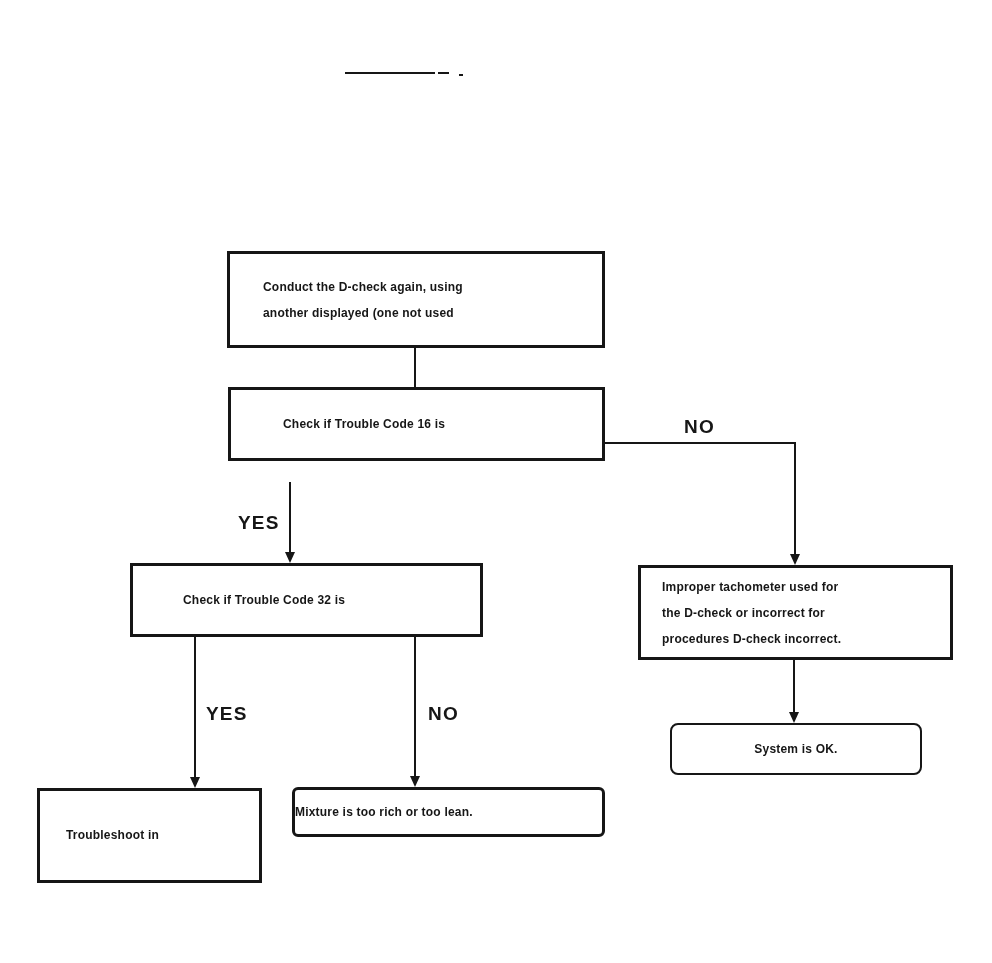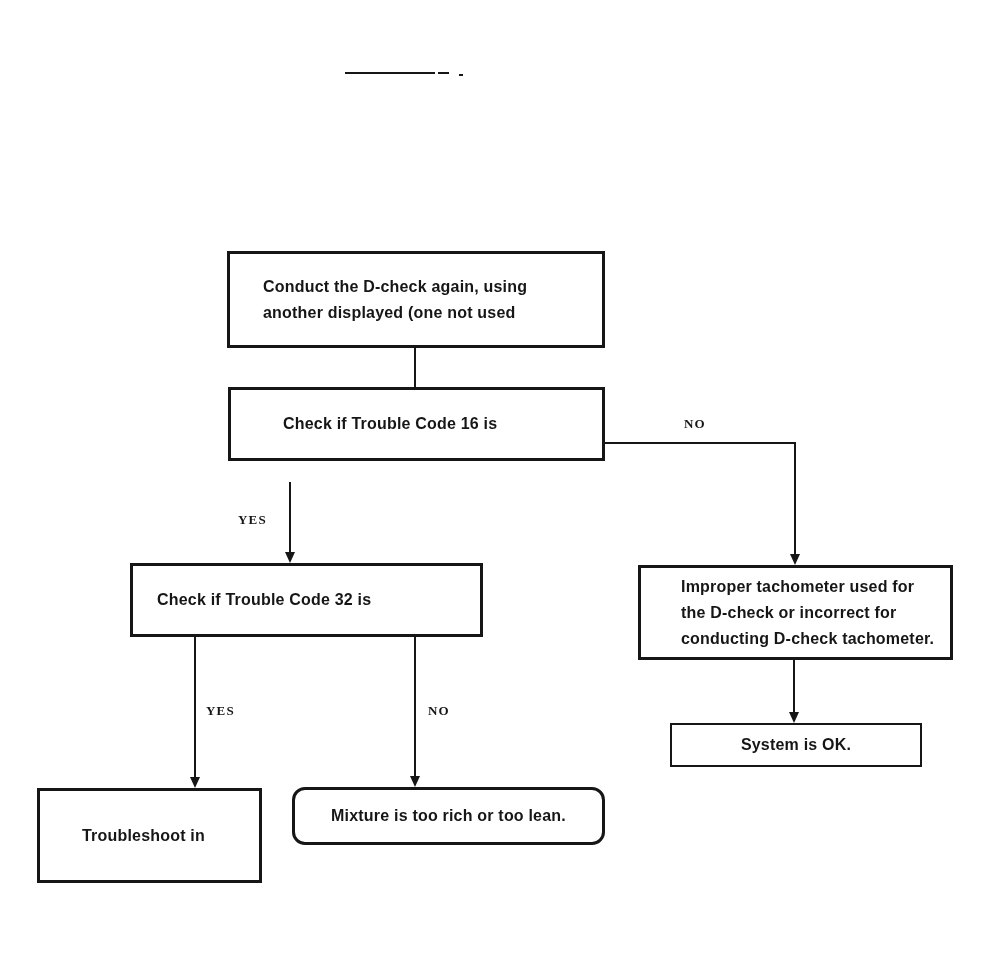--- a/index.html
+++ b/index.html
@@ -17,33 +17,33 @@
   }
   
   .node{
     position:absolute;
     box-sizing:border-box;
     border:3px solid var(--ink);
     background:var(--paper);
     display:flex;
     flex-direction:column;
     justify-content:center;
-    font-size:16px;
+    font-size:12px;
     font-weight:bold;
     letter-spacing:.2px;
     line-height:26px;
   }
   .node .tl{white-space:nowrap;}
   #b1{left:227px;top:251px;width:378px;height:97px;padding-left:33px;}
   #b2{left:228px;top:387px;width:377px;height:74px;padding-left:52px;}
-  #b3{left:130px;top:563px;width:353px;height:74px;padding-left:24px;}
-  #b4{left:37px;top:788px;width:225px;height:95px;padding-left:42px;line-height:27px;}
-  #b5{left:292px;top:787px;width:313px;height:58px;align-items:center;border-radius:13px;}
-  #b6{left:638px;top:565px;width:315px;height:95px;padding-left:40px;}
-  #b7{left:670px;top:723px;width:252px;height:44px;align-items:center;border-width:2px;border-radius:0;}
+  #b3{left:130px;top:563px;width:353px;height:74px;padding-left:50px;}
+  #b4{left:37px;top:788px;width:225px;height:95px;padding-left:26px;line-height:27px;}
+  #b5{left:292px;top:787px;width:313px;height:50px;align-items:flex-start;border-radius:6px;}
+  #b6{left:638px;top:565px;width:315px;height:95px;padding-left:21px;}
+  #b7{left:670px;top:723px;width:252px;height:52px;align-items:center;border-width:2px;border-radius:8px;}
   
   .vline,.hline{position:absolute;background:var(--ink);}
   .vline{width:2px;}
   .hline{height:2px;}
   #v1{left:414px;top:348px;height:50px;}
   #v2{left:289px;top:482px;height:72px;}
   #h3{left:605px;top:442px;width:191px;}
   #v3{left:794px;top:442px;height:113px;}
   #v4{left:194px;top:637px;height:141px;}
   #v5{left:414px;top:637px;height:140px;}
@@ -57,25 +57,24 @@
   }
   #a1{left:410px;top:397px;}
   #a2{left:285px;top:552px;}
   #a3{left:790px;top:554px;}
   #a4{left:190px;top:777px;}
   #a5{left:410px;top:776px;}
   #a6{left:789px;top:712px;}
   
   .branch{
     position:absolute;
-    font-size:13px;
+    font-size:19px;
     font-weight:bold;
     letter-spacing:1.2px;
     white-space:nowrap;
-    font-family:Liberation Serif, serif;
   }
   #lno1{left:684px;top:416px;}
   #lyes1{left:238px;top:512px;}
   #lyes2{left:206px;top:703px;}
   #lno2{left:428px;top:703px;}
   
   .rule{position:absolute;background:var(--ink);}
   #r1{left:345px;top:72px;width:90px;height:2px;}
   #r2{left:438px;top:72px;width:11px;height:2px;}
   #r3{left:459px;top:74px;width:4px;height:2px;}
@@ -126,21 +125,21 @@
     <div class="tl">Troubleshoot in</div>
   </div>
 
   <div class="node" id="b5">
     <div class="tl">Mixture is too rich or too lean.</div>
   </div>
 
   <div class="node" id="b6">
     <div class="tl">Improper tachometer used for</div>
     <div class="tl">the D-check or incorrect for</div>
-    <div class="tl">conducting D-check tachometer.</div>
+    <div class="tl">procedures D-check incorrect.</div>
   </div>
 
   <div class="vline" id="v6"></div>
   <div class="ah" id="a6"></div>
 
   <div class="node" id="b7">
     <div class="tl">System is OK.</div>
   </div>
 
 </div>

